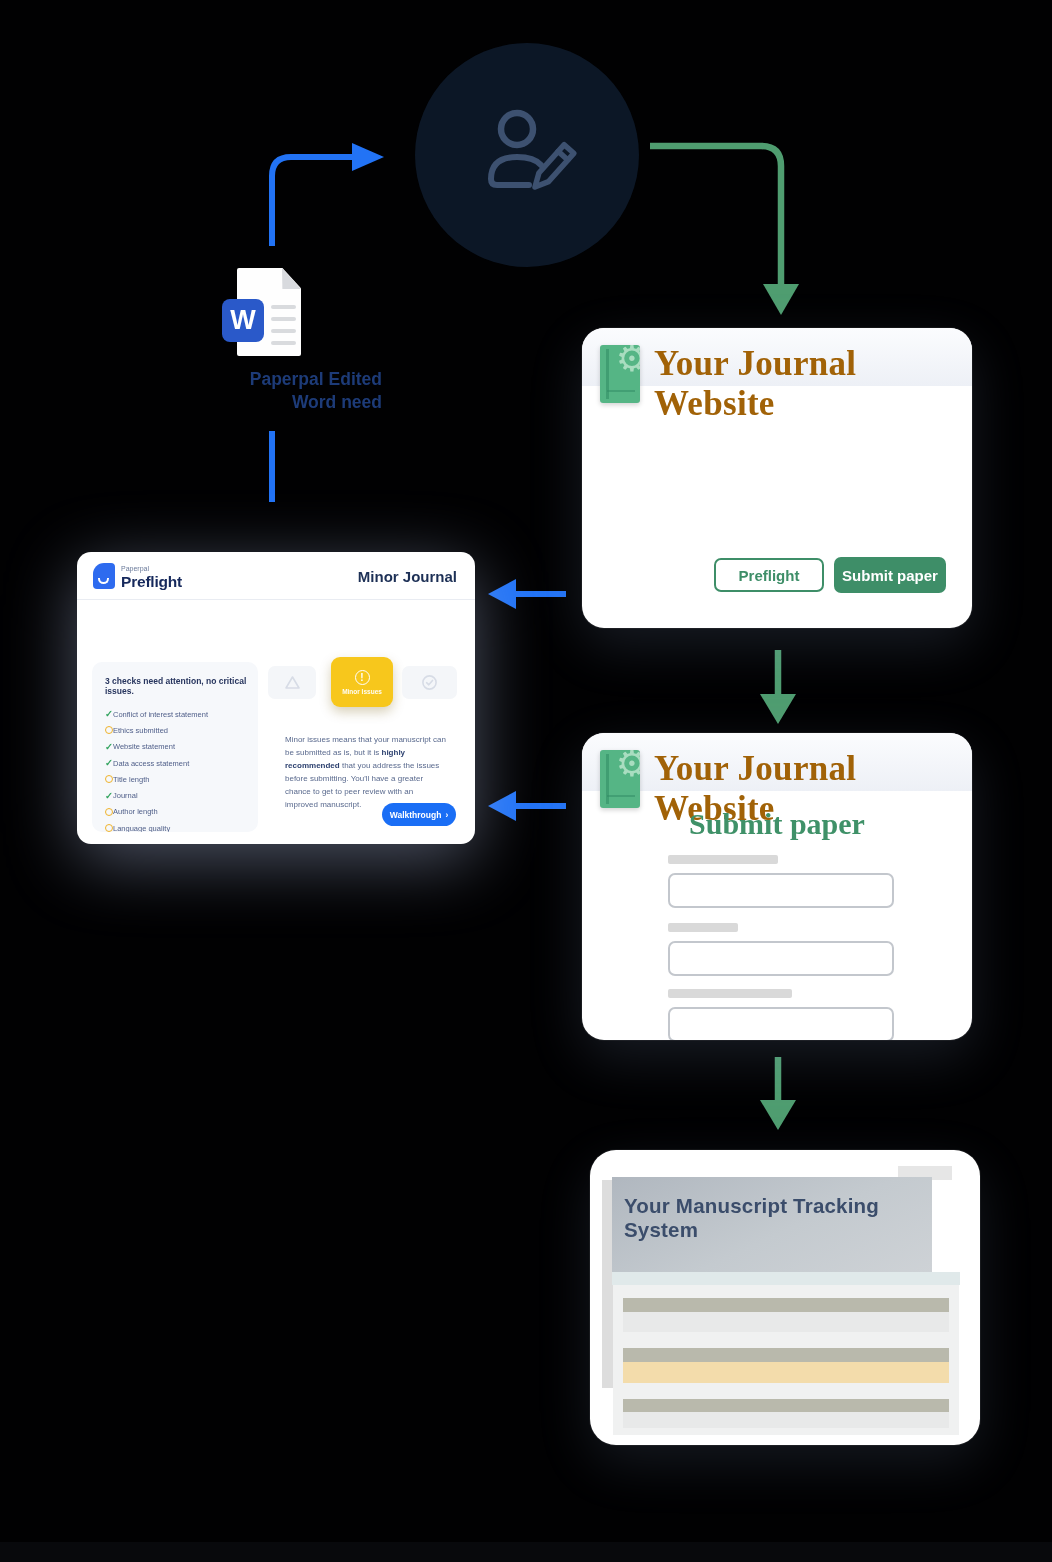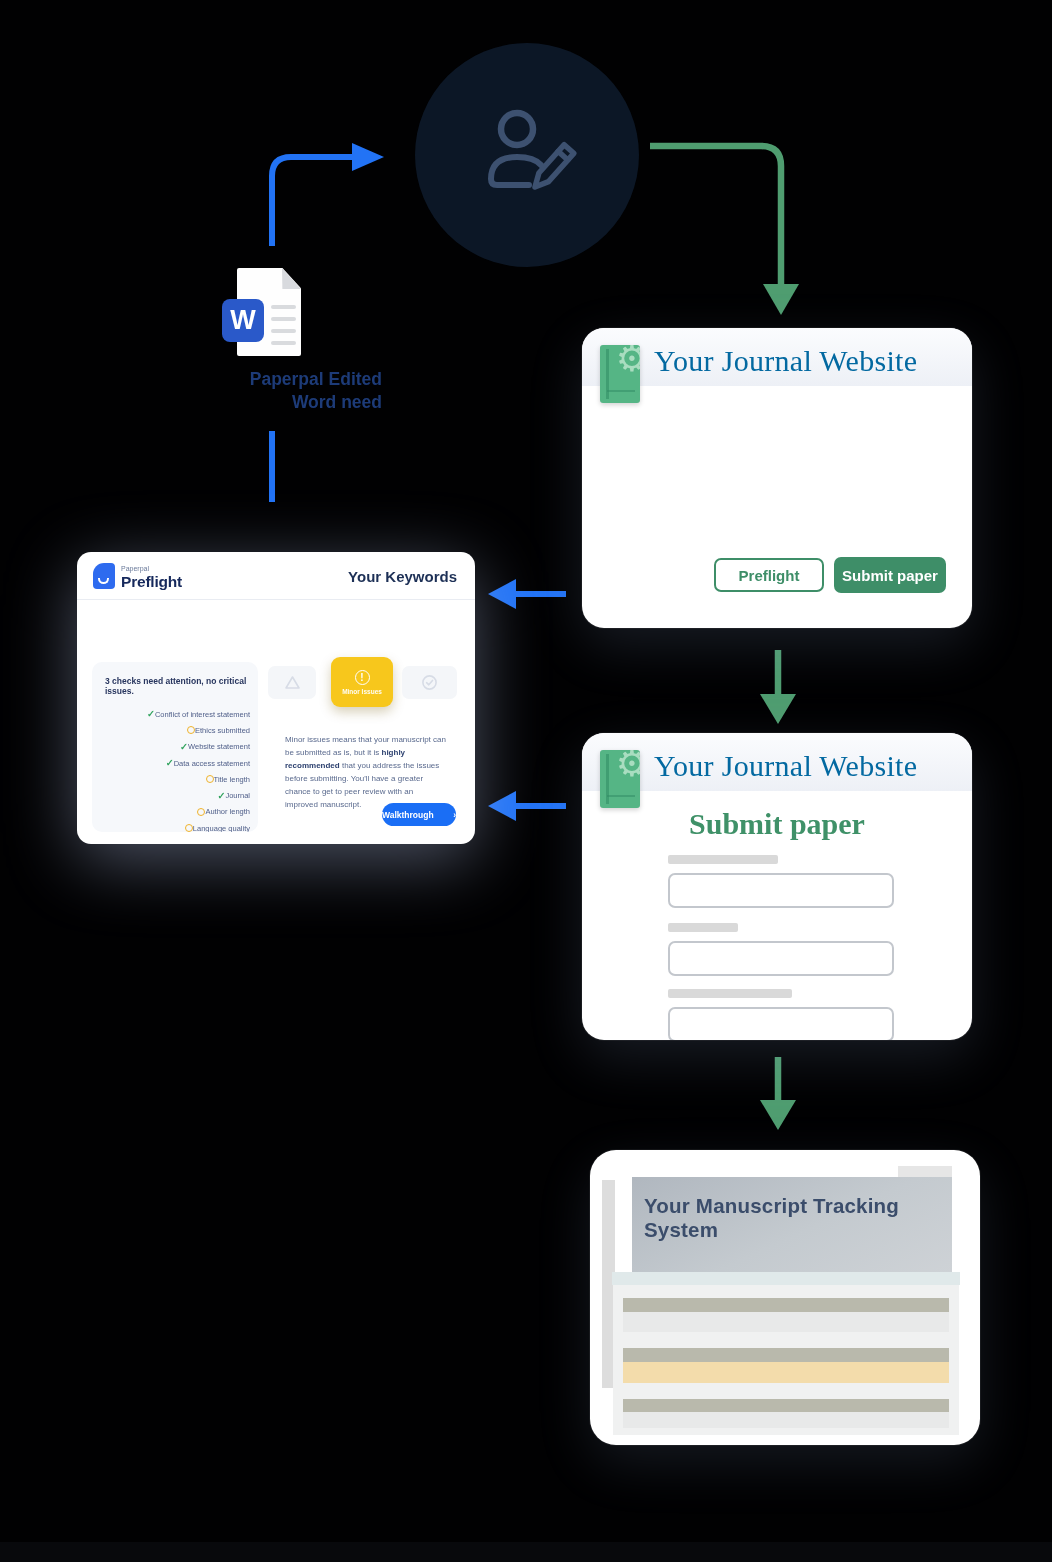--- a/index.html
+++ b/index.html
@@ -25,22 +25,22 @@
 
   
   .jcard{position:absolute;left:582px;width:390px;background:#fff;border-radius:22px;overflow:hidden;
          box-shadow:0 0 0 1px rgba(255,255,255,.06),0 18px 55px rgba(150,175,220,.16);}
   .jhead{height:58px;background:linear-gradient(180deg,#fbfcfe 0%,#edf0f6 100%);}
   .jcover{position:absolute;left:18px;top:17px;width:40px;height:58px;background:#55b585;border-radius:3px;
           overflow:hidden;box-shadow:0 2px 5px rgba(0,0,0,.18);}
   .jcover .spine{position:absolute;left:6px;top:4px;bottom:4px;width:2.5px;background:#2f8a63;opacity:.55;}
   .jcover .gear{position:absolute;right:-8px;top:-4px;font-size:36px;color:#a9ddc0;line-height:1;}
   .jcover .baseline{position:absolute;left:7px;right:5px;bottom:11px;height:2px;background:#2f8a63;opacity:.5;}
-  .jtitle{position:absolute;left:72px;top:16px;font-family:"Liberation Serif",serif;font-weight:400;
-          font-size:30px;color:#0369a1;letter-spacing:.3px;}
+  .jtitle{position:absolute;left:72px;top:16px;font-family:"Liberation Serif",serif;font-weight:700;
+          font-size:35px;color:#a16207;letter-spacing:.3px;}
   .btn{display:flex;align-items:center;justify-content:center;font-size:15px;font-weight:700;
        border-radius:7px;box-sizing:border-box;cursor:pointer;}
   .btn-outline{position:absolute;left:132px;top:230px;width:110px;height:34px;border:2px solid #3e8e68;
                color:#3e8e68;background:#fff;}
   .btn-fill{position:absolute;left:252px;top:229px;width:112px;height:36px;background:#3e8e68;color:#fff;}
 
   .submit-heading{position:absolute;left:0;right:0;top:74px;text-align:center;
                   font-family:"Liberation Serif",serif;font-weight:700;font-size:30px;color:#3f9168;}
   .f-label{position:absolute;left:86px;height:9px;background:#d9d9d9;border-radius:2px;}
   .f-input{position:absolute;left:86px;width:226px;height:35px;background:#fff;border:2px solid #c3c7cd;
@@ -57,47 +57,47 @@
   .pf-words{display:flex;flex-direction:column;line-height:1;}
   .pf-sub{font-size:7px;color:#6a7a9a;margin-bottom:2px;}
   .pf-main{font-size:15.5px;font-weight:800;color:#16295c;letter-spacing:-.2px;}
   .pf-journal{position:absolute;right:18px;top:16px;font-size:15px;font-weight:700;color:#1d3056;}
   .pf-heading{position:absolute;top:62px;left:0;right:0;text-align:center;
               font-family:"Liberation Serif",serif;font-weight:700;font-size:21px;color:#1d2f55;}
 
   .chk-panel{position:absolute;left:15px;top:110px;width:166px;height:170px;background:#f6f8fb;
              border-radius:10px;padding:14px 8px 0 13px;box-sizing:border-box;overflow:hidden;}
   .chk-sum{font-size:8.5px;font-weight:700;color:#27355e;margin-bottom:10px;}
-  .chk-row{display:flex;align-items:center;height:16.3px;justify-content:flex-end;}
+  .chk-row{display:flex;align-items:center;height:16.3px;}
   .chk-ic{width:8px;height:8px;flex:0 0 8px;border-radius:50%;position:relative;box-sizing:border-box;}
   .st-pass::before{content:"\2713";position:absolute;left:0;top:-2px;color:#2fa25c;font-size:9.5px;font-weight:700;}
   .st-warn{border:1.6px solid #efb32b;}
   .chk-label{font-size:7.5px;color:#51608a;white-space:nowrap;}
 
   .tile{position:absolute;border-radius:7px;display:flex;align-items:center;justify-content:center;}
   .tile-gray{width:48px;height:33px;background:#f4f6f9;top:114px;}
   .tile-yellow{left:254px;top:105px;width:62px;height:50px;background:#f7c71c;border-radius:9px;
                box-shadow:0 5px 12px rgba(110,85,0,.28);flex-direction:column;gap:3px;}
   .ty-ic{width:15px;height:15px;border:1.6px solid #fff;border-radius:50%;color:#fff;font-size:10px;
          font-weight:700;display:flex;align-items:center;justify-content:center;box-sizing:border-box;}
   .ty-label{font-size:6.5px;font-weight:700;color:rgba(255,255,255,.95);}
 
   .pf-desc{position:absolute;left:208px;top:181px;width:162px;font-size:8px;line-height:13px;color:#5a6a8e;}
   .pf-desc b{color:#2e4270;}
   .walkthrough{position:absolute;left:305px;top:251px;width:74px;height:23px;border-radius:12px;background:#1a6ef5;
-               color:#fff;display:flex;align-items:center;justify-content:space-between;gap:4px;font-size:8.5px;
+               color:#fff;display:flex;align-items:center;justify-content:center;gap:4px;font-size:8.5px;
                font-weight:700;cursor:pointer;}
 
   
   .track{position:absolute;left:590px;top:1150px;width:390px;height:295px;background:#fff;border-radius:26px;
          overflow:hidden;box-shadow:0 0 0 1px rgba(255,255,255,.06),0 18px 55px rgba(150,175,220,.14);}
   .tr-tab{position:absolute;left:308px;top:16px;width:54px;height:14px;background:#e6e6e6;}
   .tr-side{position:absolute;left:12px;top:30px;width:13px;height:208px;background:#dddddd;}
   .tr-banner{position:absolute;left:22px;top:27px;width:320px;height:95px;
-             background:linear-gradient(155deg,#b0b7bf 0%,#c4cacf 55%,#ced2d6 100%);margin-left:20px;}
+             background:linear-gradient(155deg,#b0b7bf 0%,#c4cacf 55%,#ced2d6 100%);}
   .tr-title{margin:17px 0 0 12px;font-size:20.5px;font-weight:700;color:#3b4d6b;letter-spacing:.2px;}
   .tr-strip{position:absolute;left:22px;top:122px;width:348px;height:13px;background:#e0e9ea;}
   .tr-content{position:absolute;left:23px;top:135px;width:346px;height:150px;background:#f0f1f1;}
   .tr-bar,.tr-light,.tr-tan{position:absolute;left:10px;width:326px;}
   .tr-bar{height:14px;background:#b9b9ac;}
   .tr-light{height:20px;background:#e8e9e9;}
   .tr-tan{height:21px;background:#f3dcab;}
 
   .floor{position:absolute;left:0;bottom:0;width:100%;height:20px;background:#08090c;}
 </style>
@@ -175,21 +175,21 @@
 
   <div class="pfcard">
     <div class="pf-head">
       <div class="pf-logo">
         <div class="pf-doc"></div>
         <div class="pf-words">
           <span class="pf-sub">Paperpal</span>
           <span class="pf-main">Preflight</span>
         </div>
       </div>
-      <div class="pf-journal">Your Keywords</div>
+      <div class="pf-journal">Minor Journal</div>
     </div>
 
     <div class="chk-panel">
       <div class="chk-sum">3 checks need attention, no critical issues.</div>
       <div class="chk-row">
         <span class="chk-ic st-pass"></span>
         <span class="chk-label">Conflict of interest statement</span>
       </div>
       <div class="chk-row">
         <span class="chk-ic st-warn"></span>

